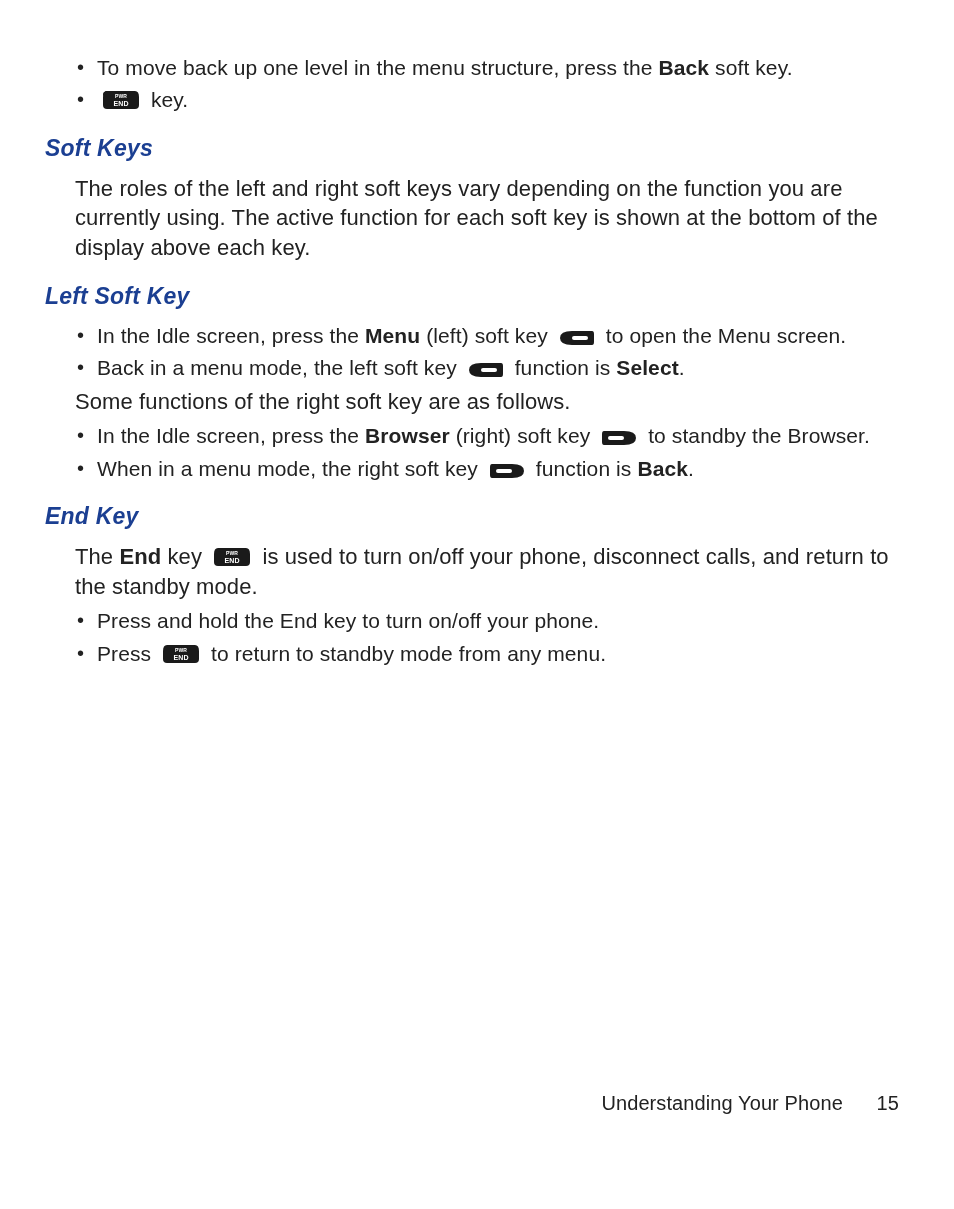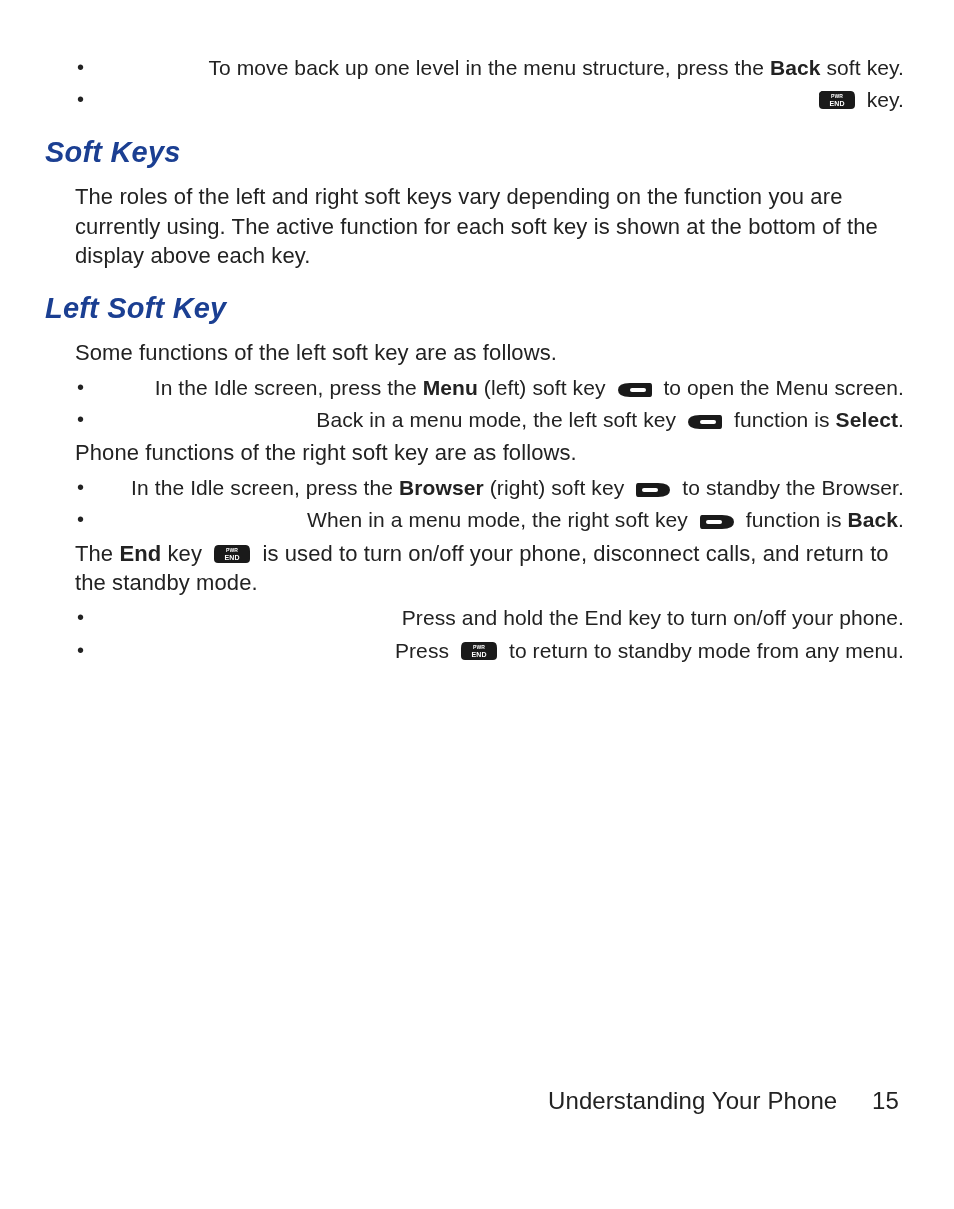--- a/index.html
+++ b/index.html
@@ -23,54 +23,53 @@
     letter-spacing: 0.1px;
   }
   .body-indent {
     margin-left: 30px;
     margin-right: 5px;
   }
   .h3 {
     color: #1b3f92;
     font-style: italic;
     font-weight: 700;
-    font-size: 29px;
+    font-size: 23px;
     margin-top: 18px;
     margin-bottom: 10px;
     letter-spacing: 0.2px;
   }
   .para {
     margin-bottom: 6px;
   }
   ul.bullets {
     list-style: none;
     padding: 0;
     margin: 4px 0 4px 0;
   }
   ul.bullets > li {
     position: relative;
     padding-left: 22px;
     margin: 4px 0;
     font-size: 21px;
-    text-align: right;
   }
   ul.bullets > li::before {
     content: "•";
     position: absolute;
     left: 2px;
     top: 0;
     font-size: 20px;
     color: #222;
   }
   .b { font-weight: 700; }
   .footer {
     position: absolute;
     bottom: 92px;
     right: 55px;
-    font-size: 24px;
+    font-size: 20px;
     color: #222;
   }
   .footer .pn {
     display: inline-block;
     margin-left: 28px;
   }
 
   
   .key {
     display: inline-block;
@@ -103,55 +102,55 @@
             </svg></span><span> key.</span>
       </li>
     </ul>
   </div>
 
   <div class="h3">Soft Keys</div>
   <div class="body-indent para">The roles of the left and right soft keys vary depending on the function you are currently using. The active function for each soft key is shown at the bottom of the display above each key.</div>
 
   <div class="h3">Left Soft Key</div>
   <div class="body-indent">
-    <div class="para">Some functions of the left soft key are as follows.</div>
     <ul class="bullets">
       <li>
         <span>In the Idle screen, press the </span><span class="b">Menu</span><span> (left) soft key </span><span class="key key-left"><svg width="38" height="18" viewBox="0 0 38 18">
               <path d="M2 9 Q2 2 14 2 H34 Q36 2 36 5 V13 Q36 16 34 16 H14 Q2 16 2 9 Z" fill="#1a1a1a"></path>
               <rect x="14" y="7" width="16" height="4" rx="2" fill="#fff"></rect>
             </svg></span><span> to open the Menu screen.</span>
       </li>
       <li>
         <span>Back in a menu mode, the left soft key </span><span class="key key-left"><svg width="38" height="18" viewBox="0 0 38 18">
               <path d="M2 9 Q2 2 14 2 H34 Q36 2 36 5 V13 Q36 16 34 16 H14 Q2 16 2 9 Z" fill="#1a1a1a"></path>
               <rect x="14" y="7" width="16" height="4" rx="2" fill="#fff"></rect>
             </svg></span><span> function is </span><span class="b">Select</span><span>.</span>
       </li>
     </ul>
   </div>
 
   <div class="body-indent">
-    <div class="para">Phone functions of the right soft key are as follows.</div>
+    <div class="para">Some functions of the right soft key are as follows.</div>
     <ul class="bullets">
       <li>
         <span>In the Idle screen, press the </span><span class="b">Browser</span><span> (right) soft key </span><span class="key key-right"><svg width="38" height="18" viewBox="0 0 38 18">
               <path d="M36 9 Q36 2 24 2 H4 Q2 2 2 5 V13 Q2 16 4 16 H24 Q36 16 36 9 Z" fill="#1a1a1a"></path>
               <rect x="8" y="7" width="16" height="4" rx="2" fill="#fff"></rect>
             </svg></span><span> to standby the Browser.</span>
       </li>
       <li>
         <span>When in a menu mode, the right soft key </span><span class="key key-right"><svg width="38" height="18" viewBox="0 0 38 18">
               <path d="M36 9 Q36 2 24 2 H4 Q2 2 2 5 V13 Q2 16 4 16 H24 Q36 16 36 9 Z" fill="#1a1a1a"></path>
               <rect x="8" y="7" width="16" height="4" rx="2" fill="#fff"></rect>
             </svg></span><span> function is </span><span class="b">Back</span><span>.</span>
       </li>
     </ul>
   </div>
 
+  <div class="h3">End Key</div>
   <div class="body-indent">
     <div class="para">
       <span>The </span><span class="b">End</span><span> key </span><span class="key key-end"><svg width="40" height="22" viewBox="0 0 40 22">
             <path d="M6 2 H34 Q38 2 38 8 V16 Q38 20 34 20 H6 Q2 20 2 16 V8 Q2 2 6 2 Z" fill="#1a1a1a"></path>
             <text x="20" y="9" text-anchor="middle" font-size="5" fill="#fff" font-family="Arial" font-weight="bold">PWR</text>
             <text x="20" y="17" text-anchor="middle" font-size="7" fill="#fff" font-family="Arial" font-weight="bold">END</text>
           </svg></span><span> is used to turn on/off your phone, disconnect calls, and return to the standby mode.</span>
     </div>
     <ul class="bullets">
       <li>

